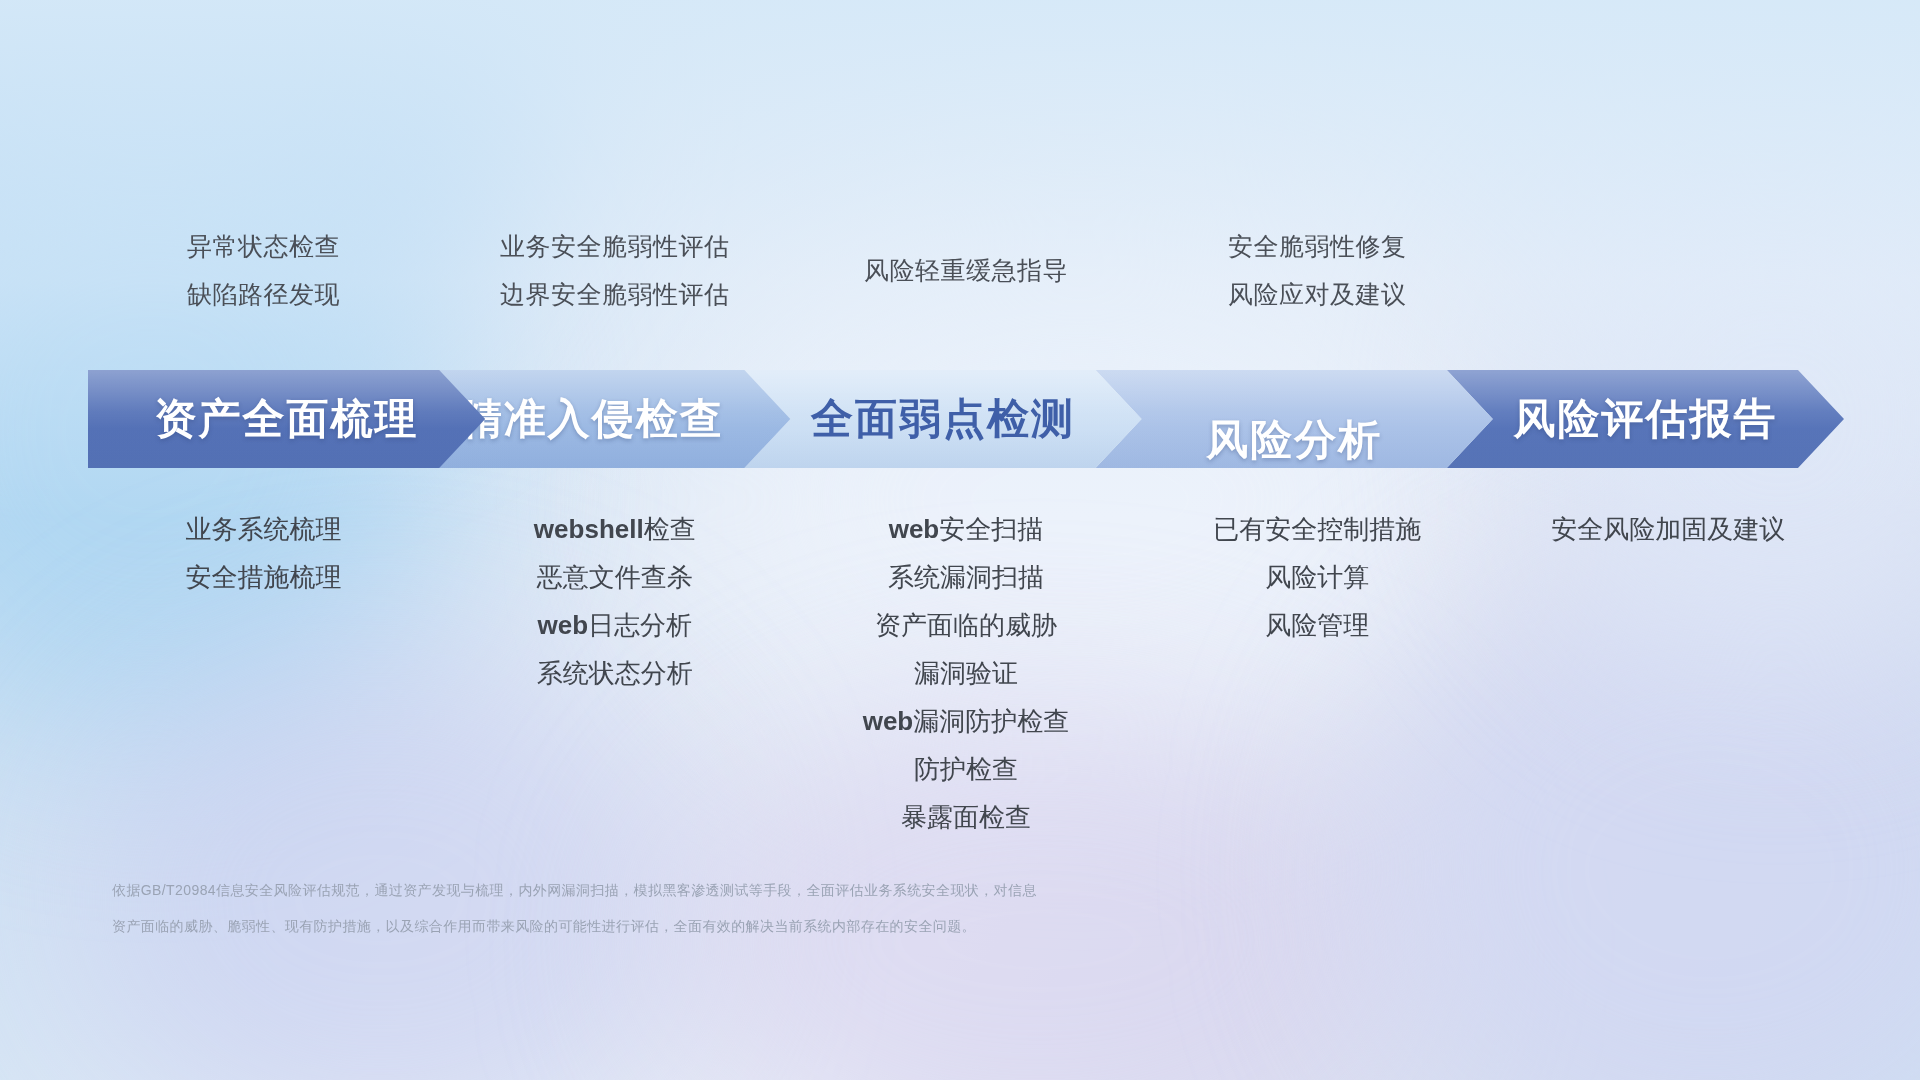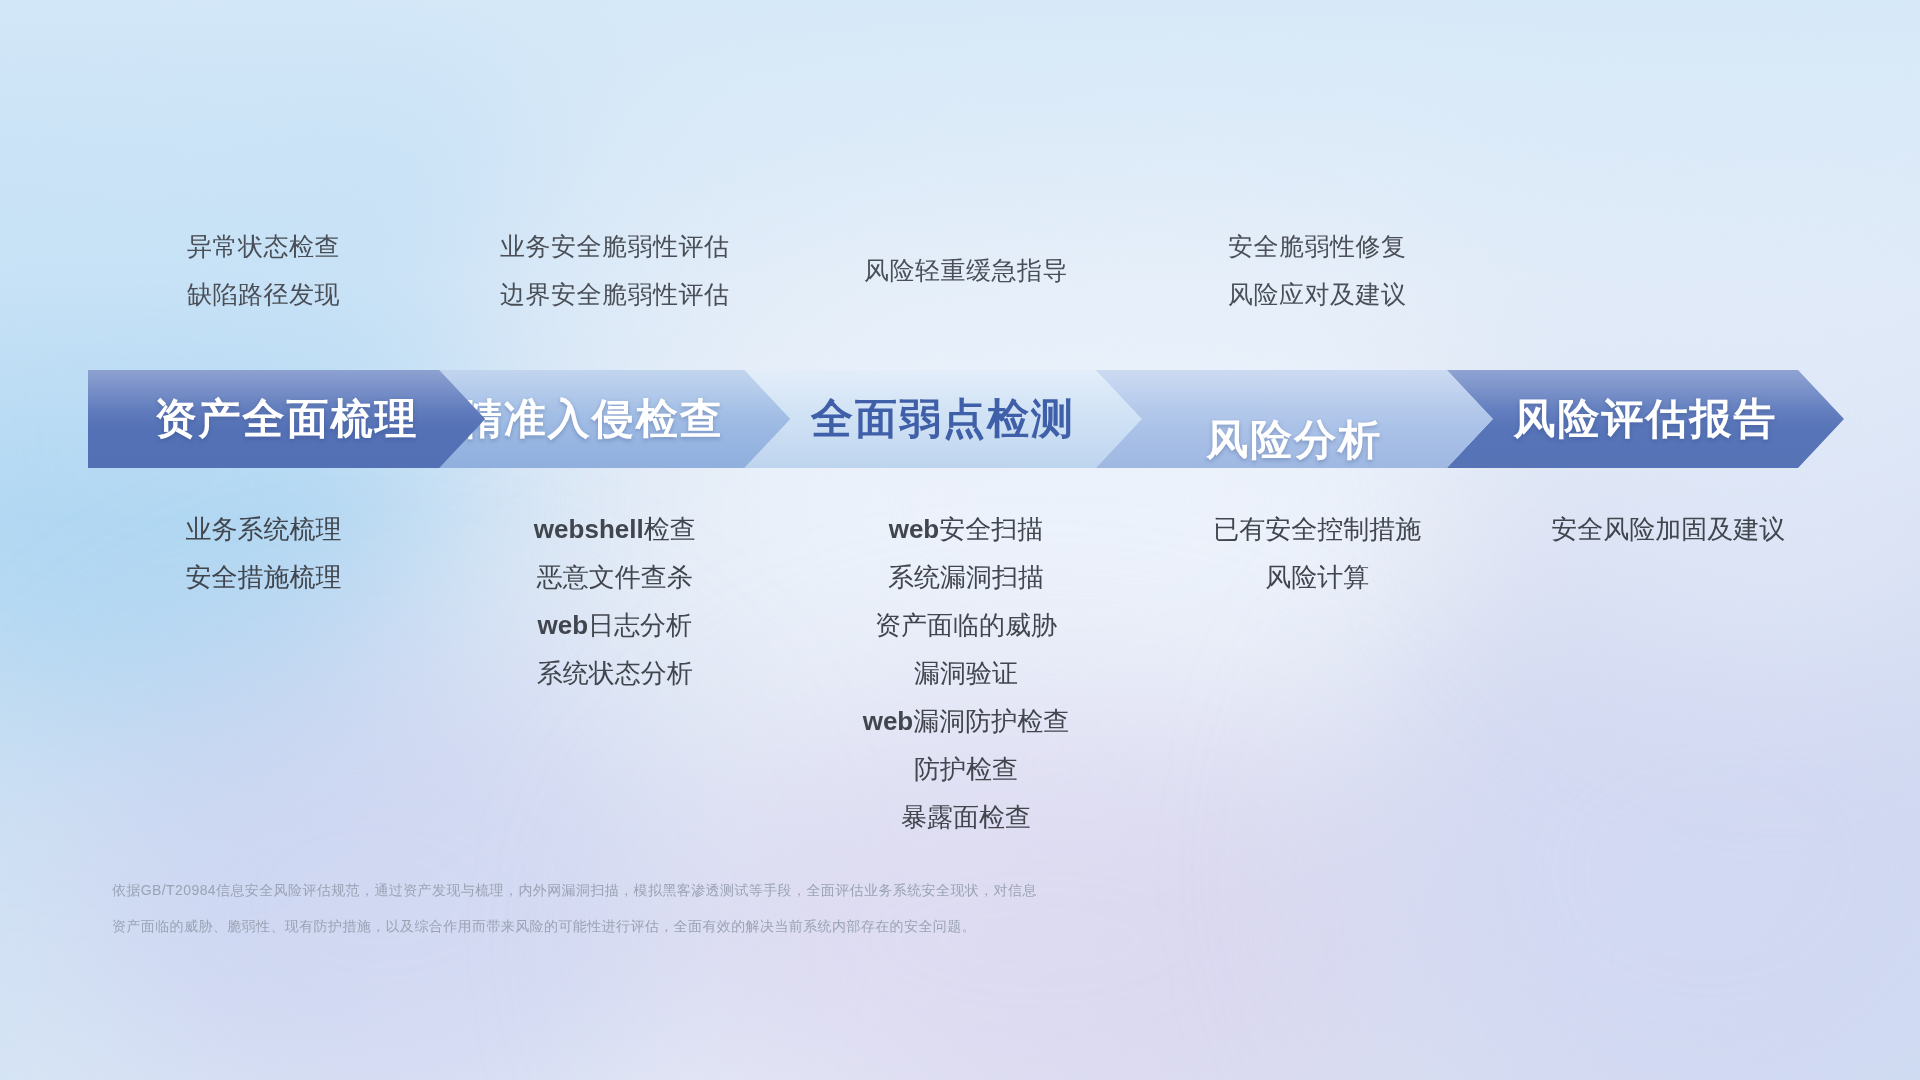--- a/index.html
+++ b/index.html
@@ -139,20 +139,21 @@
         <div class="item">系统漏洞扫描</div>
         <div class="item">资产面临的威胁</div>
         <div class="item">漏洞验证</div>
         <div class="item"><span class="latin">web</span>漏洞防护检查</div>
         <div class="item">防护检查</div>
         <div class="item">暴露面检查</div>
       </div>
     <div class="col" style="width: 351.2px; flex: 0 0 351.2px; text-align: center;">
         <div class="item">已有安全控制措施</div>
         <div class="item">风险计算</div>
+        <div class="item">风险管理</div>
       </div>
     <div class="col" style="width: 351.2px; flex: 0 0 351.2px;">
         <div class="item">安全风险加固及建议</div>
       </div>
   </div>
 
   <div id="footer">
     <span class="fl">依据GB/T20984信息安全风险评估规范，通过资产发现与梳理，内外网漏洞扫描，模拟黑客渗透测试等手段，全面评估业务系统安全现状，对信息</span>
     <span class="fl">资产面临的威胁、脆弱性、现有防护措施，以及综合作用而带来风险的可能性进行评估，全面有效的解决当前系统内部存在的安全问题。</span>
   </div>

